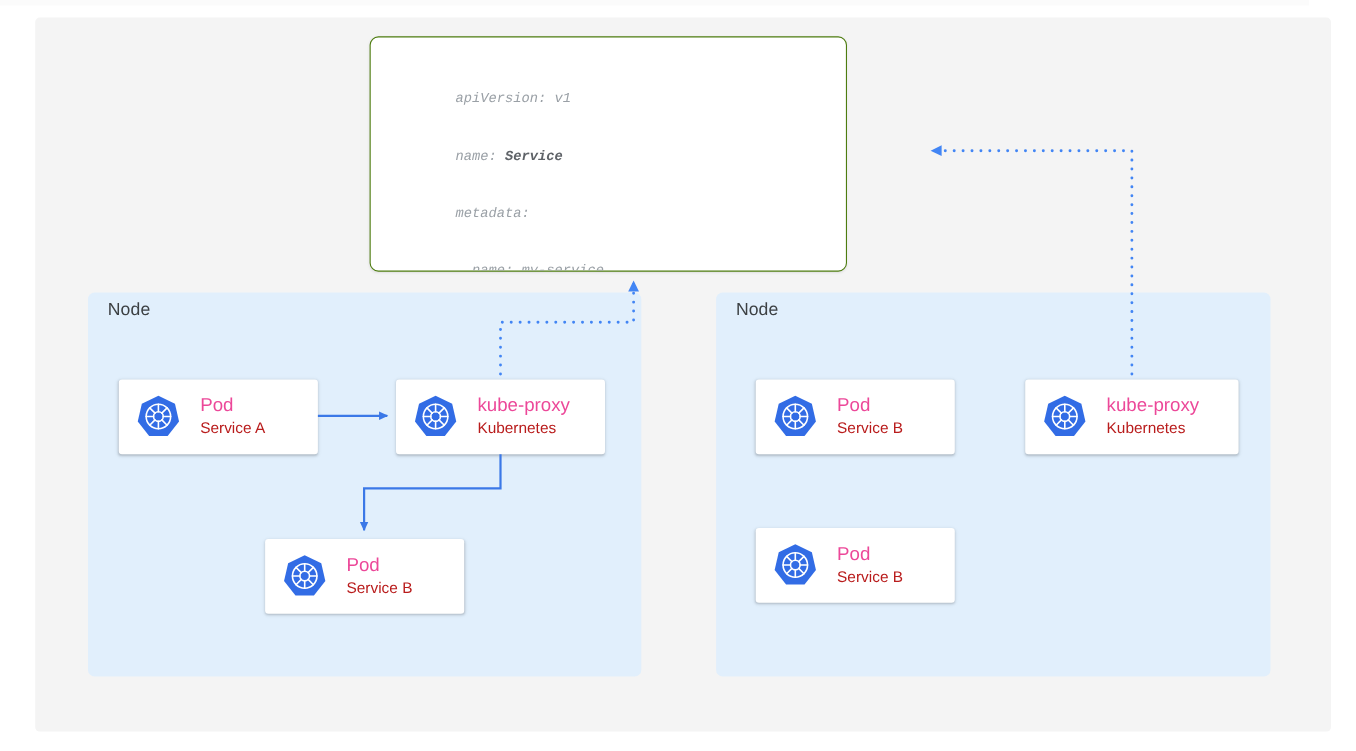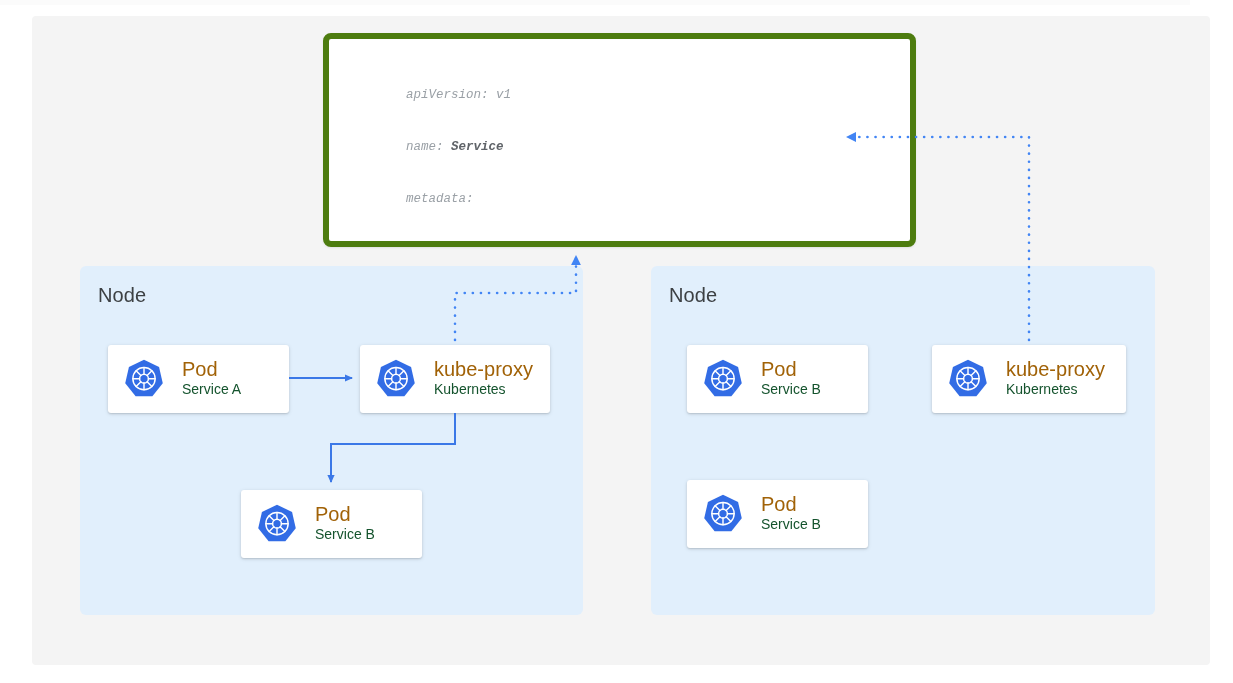--- a/index.html
+++ b/index.html
@@ -34,26 +34,26 @@
     top: 16px;
     width: 1178px;
     height: 649px;
     background: #f4f4f4;
     border-radius: 4px;
   }
 
   
   .yaml-card {
     position: absolute;
-    left: 323px;
+    left: 336px;
     top: 33px;
-    width: 593px;
+    width: 434px;
     height: 214px;
     background: #ffffff;
-    border: 6px solid #4d7c0f;
+    border: 1px solid #4d7c0f;
     border-radius: 8px;
     box-shadow: 0 1px 2px rgba(60,64,67,0.10);
     box-sizing: border-box;
     overflow: hidden;
   }
   .yaml-body {
     position: absolute;
     left: 77px;
     top: 13px;
     font-family: "Liberation Mono", "DejaVu Sans Mono", monospace;
@@ -74,22 +74,22 @@
   .node-panel {
     position: absolute;
     background: #e1effc;
     border-radius: 6px;
   }
   #node-left  { left: 80px;  top: 266px; width: 503px; height: 349px; }
   #node-right { left: 651px; top: 266px; width: 504px; height: 349px; }
   .node-label {
     position: absolute;
     left: 18px;
-    top: 18px;
-    font-size: 20px;
+    top: 7px;
+    font-size: 16px;
     color: #3c4043;
     letter-spacing: 0.1px;
   }
 
   
   .res-card {
     position: absolute;
     background: #ffffff;
     border-radius: 3px;
     box-shadow: 0 1px 2px rgba(60,64,67,0.22), 0 1px 4px rgba(60,64,67,0.10);
@@ -104,27 +104,27 @@
     flex: 0 0 auto;
   }
   .res-icon svg { display: block; width: 44px; height: 44px; }
   .res-text {
     margin-left: 16px;
     display: flex;
     flex-direction: column;
     justify-content: center;
   }
   .res-title {
-    font-size: 20px;
-    color: #a16207;
+    font-size: 17px;
+    color: #ec4899;
     line-height: 20px;
   }
   .res-sub {
     font-size: 14px;
-    color: #14532d;
+    color: #b91c1c;
     line-height: 19px;
     margin-top: 1px;
   }
 
   
   #card-pod-a        { left: 108px; top: 345px; width: 181px; height: 68px; }
   #card-kube-left    { left: 360px; top: 345px; width: 190px; height: 68px; }
   #card-pod-b-left   { left: 241px; top: 490px; width: 181px; height: 68px; }
   #card-pod-b-r1     { left: 687px; top: 345px; width: 181px; height: 68px; }
   #card-kube-right   { left: 932px; top: 345px; width: 194px; height: 68px; }

